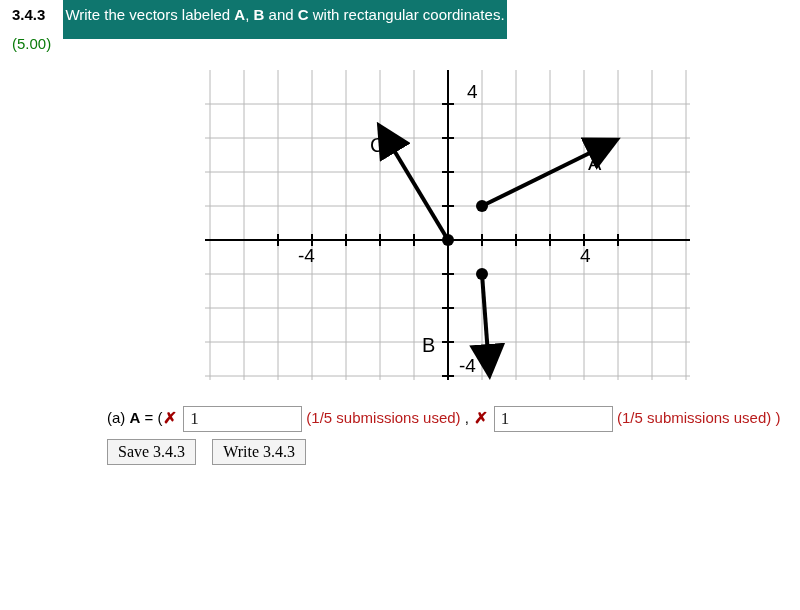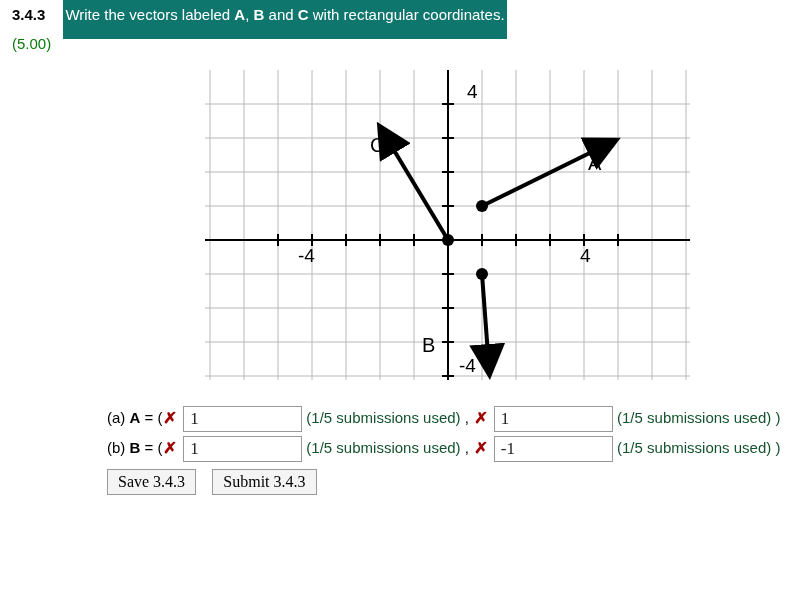--- a/index.html
+++ b/index.html
@@ -26,21 +26,21 @@
   }
   input[type=text] {
     width: 105px; height: 20px;
     border: 1px solid #999;
     font-family: "Times New Roman", serif;
     font-size: 17px;
     padding: 2px 6px;
     color: #222;
     vertical-align: middle;
   }
-  .sub-used { color: #14532d; }
+  .sub-used { color: #b91c1c; }
   button {
     font-family: "Times New Roman", serif;
     font-size: 16px;
     background: #f4f4f4;
     border: 1px solid #999;
     padding: 3px 10px;
     margin-right: 12px;
     margin-top: 6px;
   }
   b { font-weight: bold; }
@@ -139,28 +139,21 @@
   <div class="answers">
 
     <div class="row">
       <span>(a) </span><b>A</b><span> = (</span><span class="wrong-mark">✗</span>
       <input type="text" value="1" style="">
       <span class="sub-used">(1/5 submissions used)</span><span> , </span><span class="wrong-mark">✗</span>
       <input type="text" value="1" style="">
       <span class="sub-used">(1/5 submissions used)</span><span class="sub-used"> )</span>
     </div>
 
-    <div class="row">
-      <span>(b) </span><b>B</b><span> = (</span><span class="wrong-mark">✗</span>
-      <input type="text" value="1" style="">
-      <span class="sub-used">(1/5 submissions used)</span><span> , </span><span class="wrong-mark">✗</span>
-      <input type="text" value="-1" style="">
-      <span class="sub-used">(1/5 submissions used)</span><span class="sub-used"> )</span>
-    </div>
 
 
     <div>
       <button>Save 3.4.3</button>
-      <button>Submit 3.4.3</button>
+      <button>Write 3.4.3</button>
     </div>
   </div>
 
 </div>
 
 </body></html>

